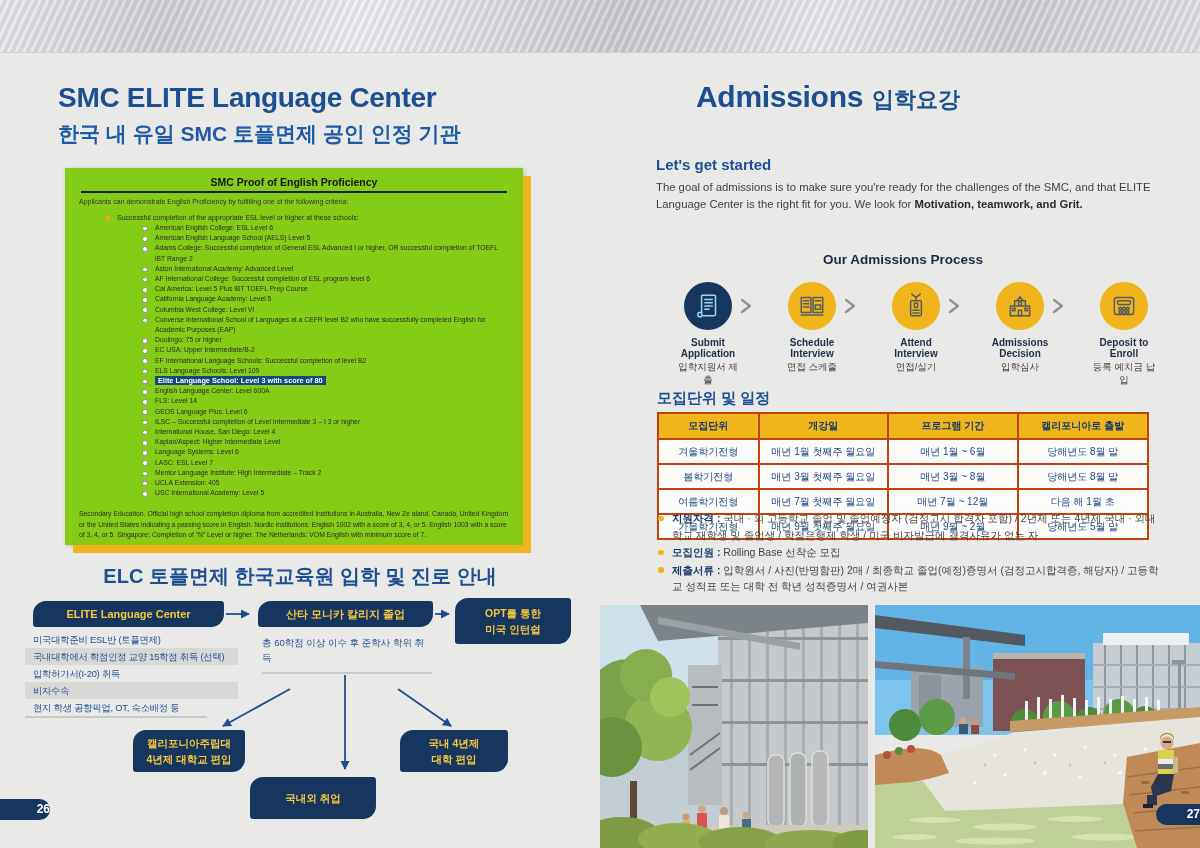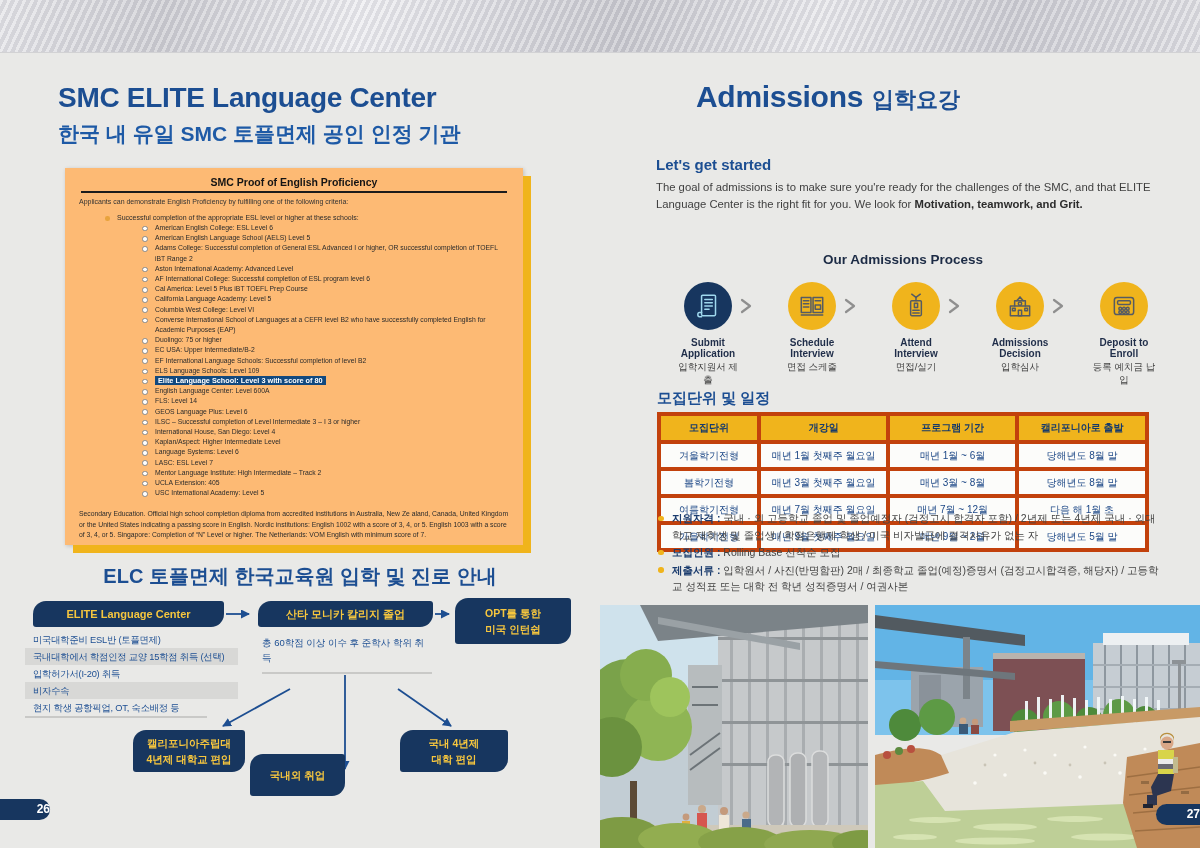--- a/index.html
+++ b/index.html
@@ -20,21 +20,21 @@
     border-bottom:1px solid #d2d2d4;
   }
 
   
   .lp-title{left:58px;top:82px;font-size:28px;font-weight:bold;color:var(--navy,#1c4e92);letter-spacing:-.3px;}
   .lp-subtitle{left:58px;top:120px;font-size:21px;font-weight:bold;color:var(--navy2,#1e5aa6);}
 
   
   .doc-box{
     left:65px;top:168px;width:458px;height:377px;box-sizing:border-box;
-    background:#fdba74;padding:8px 14px 6px 14px;
+    background:#84cc16;padding:8px 14px 6px 14px;
     box-shadow:8px 8px 0 var(--gold,#eeb111), 1px 1px 4px rgba(0,0,0,.18);
   }
   .doc-title{font-size:10.5px;font-weight:bold;color:#141414;text-align:center;}
   .doc-rule{border:none;border-top:2px solid #1c1c1c;margin:3px 2px 5px 2px;}
   .doc-intro{font-size:7px;color:#333;}
   .doc-main-bullet{position:relative;margin:9px 0 2px 26px;padding-left:12px;font-size:7px;color:#2b2b2b;}
   .doc-main-bullet::before{content:"";position:absolute;left:0;top:2.2px;width:4.5px;height:4.5px;border-radius:50%;background:var(--orange,#e8a33d);}
   .doc-sublist{list-style:none;margin:2px 0 0 62px;padding:0;}
   .doc-sublist li{position:relative;padding-left:14px;font-size:6.8px;line-height:10.2px;color:#2b2b2b;}
   .doc-sublist li::before{content:"";position:absolute;left:1px;top:2.8px;width:3.6px;height:3.6px;border:1px solid #8a8a8a;border-radius:50%;background:#fff;}
@@ -47,21 +47,21 @@
     background:var(--box-navy,#17365f);color:var(--gold-text,#f6c63e);font-weight:bold;
     border-radius:13px 3px 13px 3px;text-align:center;box-sizing:border-box;
   }
   .flow-box.head{height:26px;line-height:26px;font-size:11px;text-align:center;}
   .flow-box.multi{display:flex;align-items:center;justify-content:center;white-space:pre-line;font-size:10.5px;line-height:1.55;}
   .fb-elite{left:33px;top:601px;width:191px;}
   .fb-smc{left:258px;top:601px;width:175px;}
   .fb-opt{left:455px;top:598px;width:116px;height:46px;}
   .fb-res-left{left:133px;top:730px;width:112px;height:42px;font-size:10px;}
   .fb-res-right{left:400px;top:730px;width:108px;height:42px;font-size:10px;}
-  .fb-res-center{left:250px;top:754px;width:95px;height:42px;font-size:10.5px;}
+  .fb-res-center{left:250px;top:777px;width:126px;height:42px;font-size:10.5px;}
   .flow-items{left:25px;top:631px;width:213px;}
   .flow-item{font-size:9.3px;letter-spacing:-.2px;color:var(--navy,#1c4e92);padding:2.5px 4px 2.5px 8px;line-height:12px;}
   .flow-item.shaded{background:#d8d8d6;}
   .flow-divider{left:25px;top:716px;width:182px;border-top:2px solid #c9c9c7;height:0;}
   .smc-note{left:262px;top:635px;width:170px;font-size:9.5px;color:var(--navy,#1c4e92);line-height:15px;padding-bottom:7px;border-bottom:2px solid #c9c9c7;}
   .flow-arrows{left:0;top:558px;width:600px;height:290px;pointer-events:none;}
 
   
   .rp-title{left:656px;top:80px;color:var(--navy,#1c4e92);}
   .rp-title .en{font-size:30px;font-weight:bold;letter-spacing:-.3px;margin-left:40px;}
@@ -78,21 +78,21 @@
   .step-circle svg{width:30px;height:30px;}
   .step-circle svg *{fill:none;stroke:currentColor;stroke-width:1.4;stroke-linecap:round;stroke-linejoin:round;}
   .step-en{margin-top:7px;font-size:10px;font-weight:bold;color:#1f2d49;}
   .step-ko{margin-top:2px;font-size:9.5px;color:#3f3f3f;}
   .chev{flex:1;display:flex;justify-content:center;margin-top:16px;}
   .chev svg{width:12px;height:16px;}
   .chev svg polyline{fill:none;stroke:#8f8f8f;stroke-width:2.2;stroke-linecap:round;stroke-linejoin:round;}
 
   .schedule-title{left:657px;top:389px;font-size:15px;font-weight:bold;color:var(--navy,#1c4e92);}
   .schedule-table{left:657px;top:412px;width:492px;border-collapse:collapse;}
-  .schedule-table th,.schedule-table td{border:4px solid #c2410c;text-align:center;}
+  .schedule-table th,.schedule-table td{border:2px solid #c2410c;text-align:center;}
   .schedule-table th{background:var(--gold,#f3b71c);color:#163a6b;font-size:10px;font-weight:bold;padding:5px 2px;}
   .schedule-table td{background:#fcfcfa;color:#1c4786;font-size:10px;padding:4.5px 2px;}
 
   .req-list{left:657px;top:510px;width:502px;list-style:none;margin:0;padding:0;}
   .req-list li{position:relative;padding-left:15px;font-size:10.5px;line-height:16.5px;color:#444;margin-bottom:1px;}
   .req-list li::before{content:"";position:absolute;left:1px;top:5.5px;width:5.5px;height:5.5px;border-radius:50%;background:var(--gold,#f3b71c);}
   .req-list b{color:#1b3c6e;}
 
   
   .photo{overflow:hidden;}

